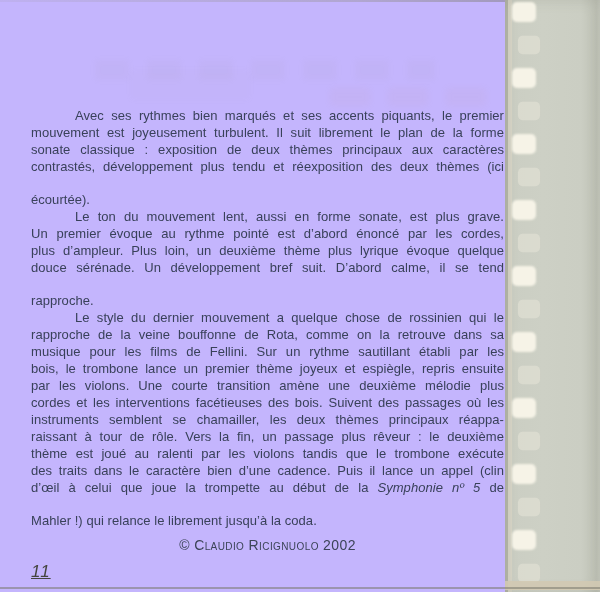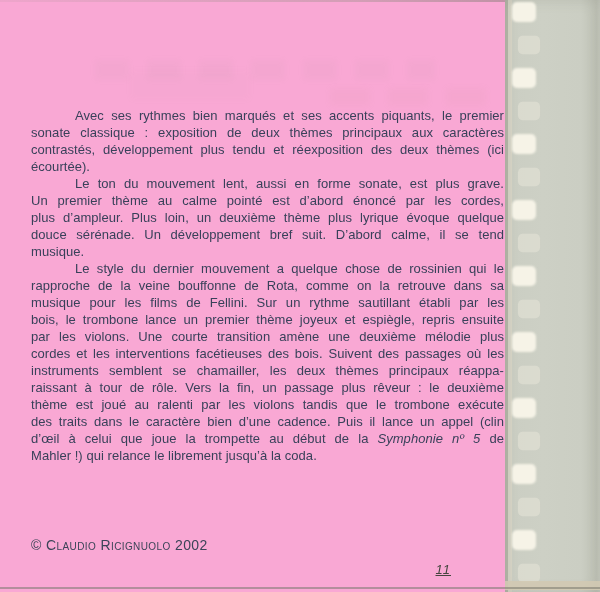--- a/index.html
+++ b/index.html
@@ -7,21 +7,21 @@
     padding: 0;
     width: 600px;
     height: 592px;
     overflow: hidden;
     font-family: "Liberation Sans", sans-serif;
   }
   .page {
     position: relative;
     width: 580px;
     height: 592px;
-    background: #f9a8d4;
+    background: #c4b5fd;
   }
   
   .ghost {
     position: absolute;
     filter: blur(3px);
     pointer-events: none;
   }
   .ghost1 {
     left: 95px; top: 60px; width: 340px; height: 20px;
     background: repeating-linear-gradient(90deg,
@@ -51,41 +51,41 @@
     letter-spacing: 0.05px;
   }
   .line {
     height: 17px;
     overflow: hidden;
     text-align: justify;
     text-align-last: justify;
     -moz-text-align-last: justify;
   }
   .line.first { text-indent: 44px; }
-  .line.end { text-align-last: left; -moz-text-align-last: left; }
+  .line.end { text-align-last: left; margin-top: 16px; -moz-text-align-last: left; }
   .line .italic { font-style: italic; }
   .copyright {
     position: absolute;
     left: 31px;
     top: 537px;
     width: 473px;
-    text-align: left;
+    text-align: center;
     font-variant: small-caps;
     font-size: 14px;
     color: #3c4458;
     letter-spacing: 0.4px;
   }
   .page-number {
     position: absolute;
     left: 31px;
     top: 562px;
     width: 420px;
-    text-align: right;
+    text-align: left;
     font-style: italic;
-    font-size: 13px;
+    font-size: 17px;
     color: #45453f;
     letter-spacing: 1px;
     text-decoration: underline;
   }
   
   .filmstrip {
     position: absolute;
     left: 505px;
     top: 0;
     width: 95px;
@@ -150,31 +150,32 @@
   <div class="top-edge"></div>
 
   <div class="ghost ghost1"></div>
   <div class="ghost ghost2"></div>
   <div class="ghost ghost3"></div>
 
   <div class="text-block">
 
     <div class="para">
       <div class="line first">Avec ses rythmes bien marqués et ses accents piquants, le premier</div>
+      <div class="line">mouvement est joyeusement turbulent. Il suit librement le plan de la forme</div>
       <div class="line">sonate classique : exposition de deux thèmes principaux aux caractères</div>
       <div class="line">contrastés, développement plus tendu et réexposition des deux thèmes (ici</div>
       <div class="line end">écourtée).</div>
     </div>
 
     <div class="para">
       <div class="line first">Le ton du mouvement lent, aussi en forme sonate, est plus grave.</div>
-      <div class="line">Un premier thème au calme pointé est d’abord énoncé par les cordes,</div>
+      <div class="line">Un premier évoque au rythme pointé est d’abord énoncé par les cordes,</div>
       <div class="line">plus d’ampleur. Plus loin, un deuxième thème plus lyrique évoque quelque</div>
       <div class="line">douce sérénade. Un développement bref suit. D’abord calme, il se tend</div>
-      <div class="line end">musique.</div>
+      <div class="line end">rapproche.</div>
     </div>
 
     <div class="para">
       <div class="line first">Le style du dernier mouvement a quelque chose de rossinien qui le</div>
       <div class="line">rapproche de la veine bouffonne de Rota, comme on la retrouve dans sa</div>
       <div class="line">musique pour les films de Fellini. Sur un rythme sautillant établi par les</div>
       <div class="line">bois, le trombone lance un premier thème joyeux et espiègle, repris ensuite</div>
       <div class="line">par les violons. Une courte transition amène une deuxième mélodie plus</div>
       <div class="line">cordes et les interventions facétieuses des bois. Suivent des passages où les</div>
       <div class="line">instruments semblent se chamailler, les deux thèmes principaux réappa-</div>

